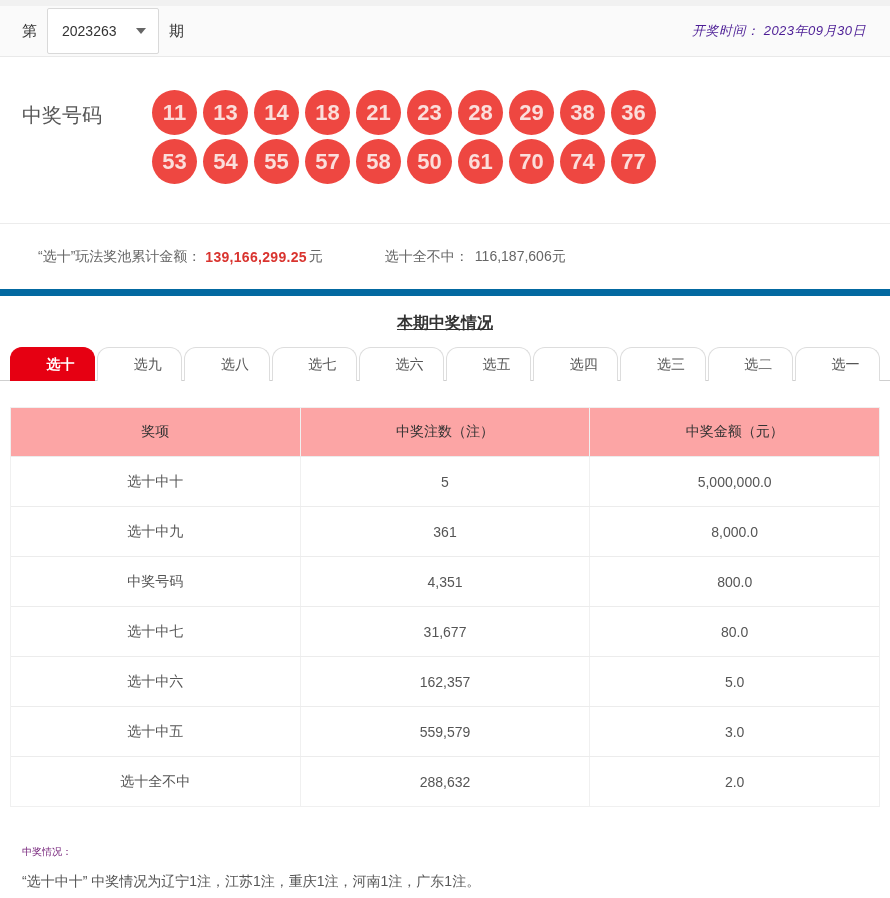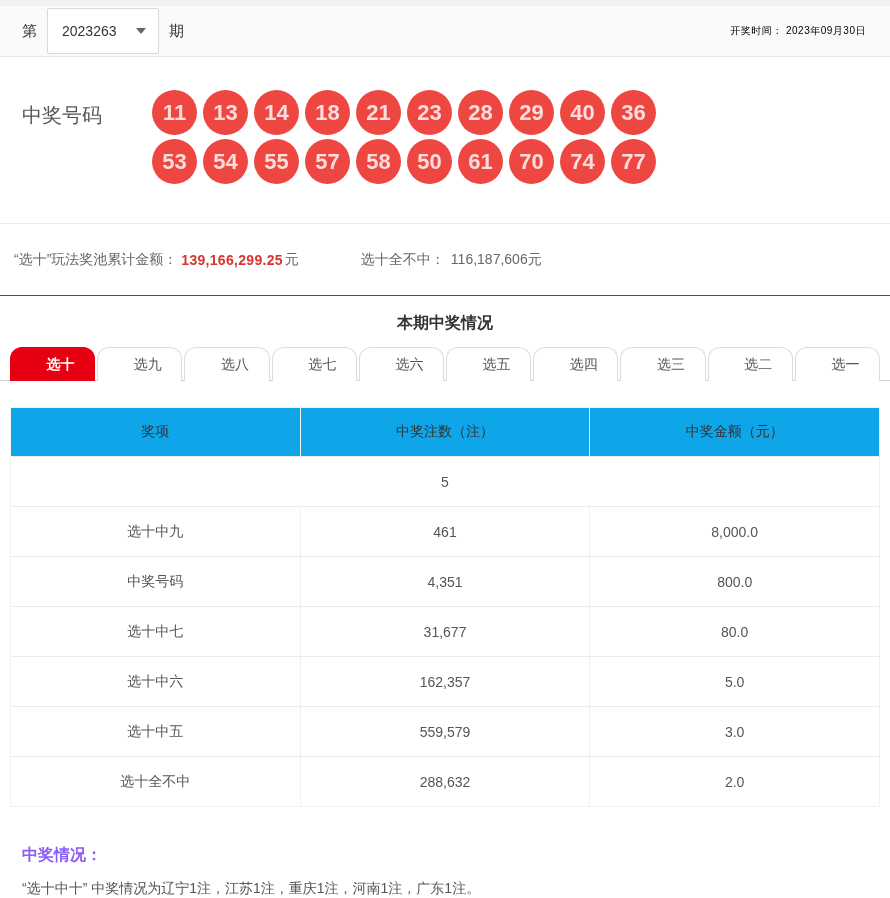--- a/index.html
+++ b/index.html
@@ -18,72 +18,72 @@
   .header-left { display:flex; align-items:center; gap:10px; font-size:15px; color:#333; }
   .issue-select {
     width:112px; height:46px; background:#fff; border:1px solid #d9d9d9; border-radius:2px;
     display:flex; align-items:center; justify-content:space-between;
     padding:0 12px 0 14px; font-size:14px; color:#333; cursor:pointer;
   }
   .caret {
     width:0; height:0; border-left:5px solid transparent; border-right:5px solid transparent;
     border-top:6px solid #666;
   }
-  .header-right { margin-left:auto; font-size:10px; color:#000000; letter-spacing:.5px; }
+  .header-right { margin-left:auto; font-size:13px; color:#4c1d95; letter-spacing:.5px;font-style:italic; }
   
   .numbers-section { display:flex; padding:33px 0 0 22px; }
   .numbers-label { width:130px; padding-top:12px; font-size:20px; color:#555; }
   .ball-grid { display:flex; flex-direction:column; gap:4px; }
   .ball-row { display:flex; gap:6px; }
   .ball {
     width:45px; height:45px; border-radius:50%;
     background:var(--ball-color,#ee4741);
     color:#fbdedb; font-size:22px; font-weight:bold;
     display:flex; align-items:center; justify-content:center;
   }
   
   .divider-top { border:none; border-top:1px solid #ececec; margin-top:39px; }
   .pool-row {
-    height:72px; border-bottom:1px solid #0369a1;
-    display:flex; align-items:center; padding-left:14px;
+    height:72px; border-bottom:7px solid #0369a1;
+    display:flex; align-items:center; padding-left:38px;
     font-size:14px; color:#666;
   }
   .jackpot-value { color:var(--jackpot-color,#d9342f); font-weight:bold; margin:0 2px 0 4px; letter-spacing:.3px; }
   .sales-group { margin-left:62px; }
   .sales-value { margin-left:6px; color:#666; }
   
-  .section-title { margin-top:17px; text-align:center; font-size:16px; font-weight:bold; color:#333; }
+  .section-title { margin-top:17px; text-align:center; font-size:16px; font-weight:bold; color:#333;text-decoration:underline; }
   .tabs-wrap { margin-top:13px; border-bottom:1px solid #cfcfcf; }
   .tabs { display:flex; gap:2px; padding:0 10px; }
   .tab {
     flex:1; height:34px; line-height:33px; text-align:center;
     background:#fff; border:1px solid #ddd; border-bottom:none;
     border-radius:12px 12px 0 0; font-size:14px; color:#555; cursor:pointer;
     margin-bottom:-1px;
     padding-left:16px;
   }
   .tab.active {
     background:var(--tab-color,#e60012); border-color:var(--tab-color,#e60012);
     color:#fff; font-weight:bold;
   }
   
   .prize-table { margin:26px 10px 0 10px; border:1px solid #f0f0f0; }
   .t-row { display:flex; }
-  .t-row.head { background:#0ea5e9;text-align:center; }
+  .t-row.head { background:#fca5a5;text-align:center; }
   .t-cell {
     flex:1; height:48px; display:flex; align-items:center; justify-content:center;
     font-size:14px; color:#555; border-right:1px solid #f0f0f0;
   }
   .t-cell:last-child { border-right:none; }
   .t-row.head .t-cell { color:#333; height:48px; }
   .t-row.body { border-top:1px solid #ececec; }
   .t-row.body .t-cell { height:49px; }
   
   .footer-note { margin:38px 0 0 22px; }
-  .footer-title { font-size:16px; font-weight:bold; color:#8b5cf6; }
+  .footer-title { font-size:10px; font-weight:normal; color:#701a75; }
   .footer-detail { margin-top:14px; font-size:14px; color:#555; }
 </style>
 </head>
 <body>
 
 <div class="top-strip"></div>
 
 <div class="header-bar">
   <div class="header-left">
     <span>第</span>
@@ -104,21 +104,21 @@
   <div class="ball-grid">
       <div class="ball-row">
         <div class="ball">11</div>
         <div class="ball">13</div>
         <div class="ball">14</div>
         <div class="ball">18</div>
         <div class="ball">21</div>
         <div class="ball">23</div>
         <div class="ball">28</div>
         <div class="ball">29</div>
-        <div class="ball">40</div>
+        <div class="ball">38</div>
         <div class="ball">36</div>
       </div>
       <div class="ball-row">
         <div class="ball">53</div>
         <div class="ball">54</div>
         <div class="ball">55</div>
         <div class="ball">57</div>
         <div class="ball">58</div>
         <div class="ball">50</div>
         <div class="ball">61</div>
@@ -157,25 +157,27 @@
 </div>
 
 <div class="prize-table">
   <div class="t-row head">
       <div class="t-cell">奖项</div>
       <div class="t-cell">中奖注数（注）</div>
       <div class="t-cell">中奖金额（元）</div>
     </div>
   <div>
       <div class="t-row body">
+        <div class="t-cell">选十中十</div>
         <div class="t-cell">5</div>
+        <div class="t-cell">5,000,000.0</div>
       </div>
       <div class="t-row body">
         <div class="t-cell">选十中九</div>
-        <div class="t-cell">461</div>
+        <div class="t-cell">361</div>
         <div class="t-cell">8,000.0</div>
       </div>
       <div class="t-row body">
         <div class="t-cell">中奖号码</div>
         <div class="t-cell">4,351</div>
         <div class="t-cell">800.0</div>
       </div>
       <div class="t-row body">
         <div class="t-cell">选十中七</div>
         <div class="t-cell">31,677</div>

